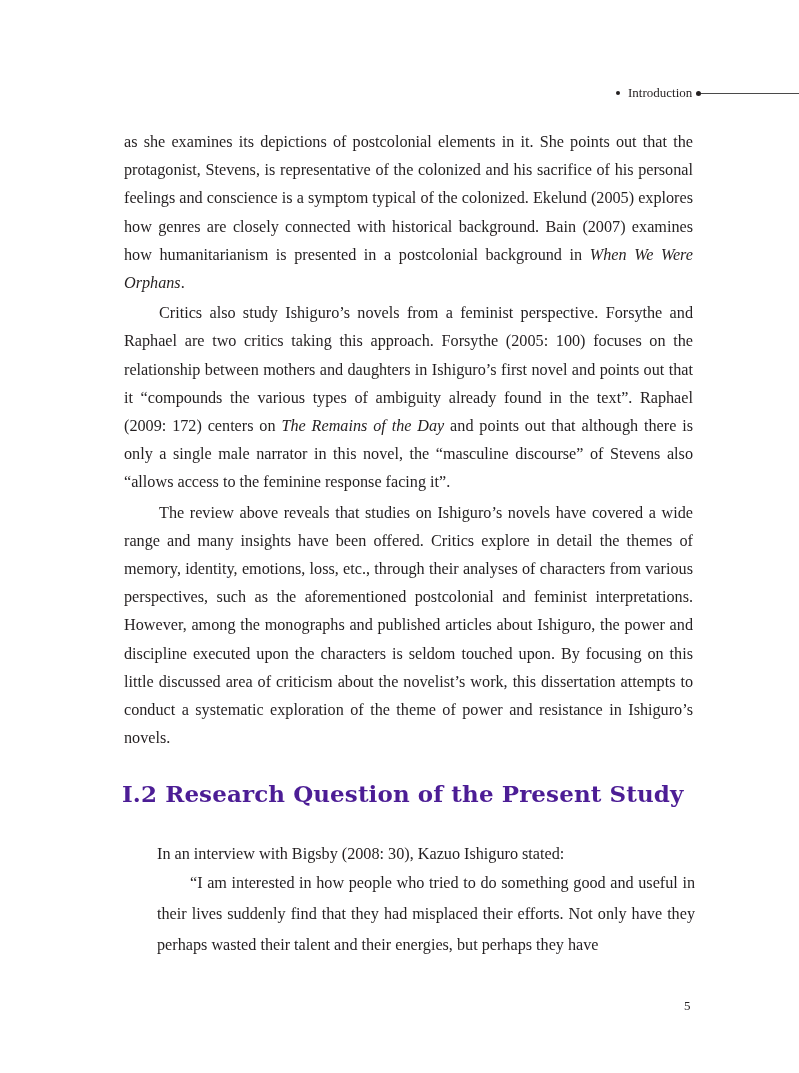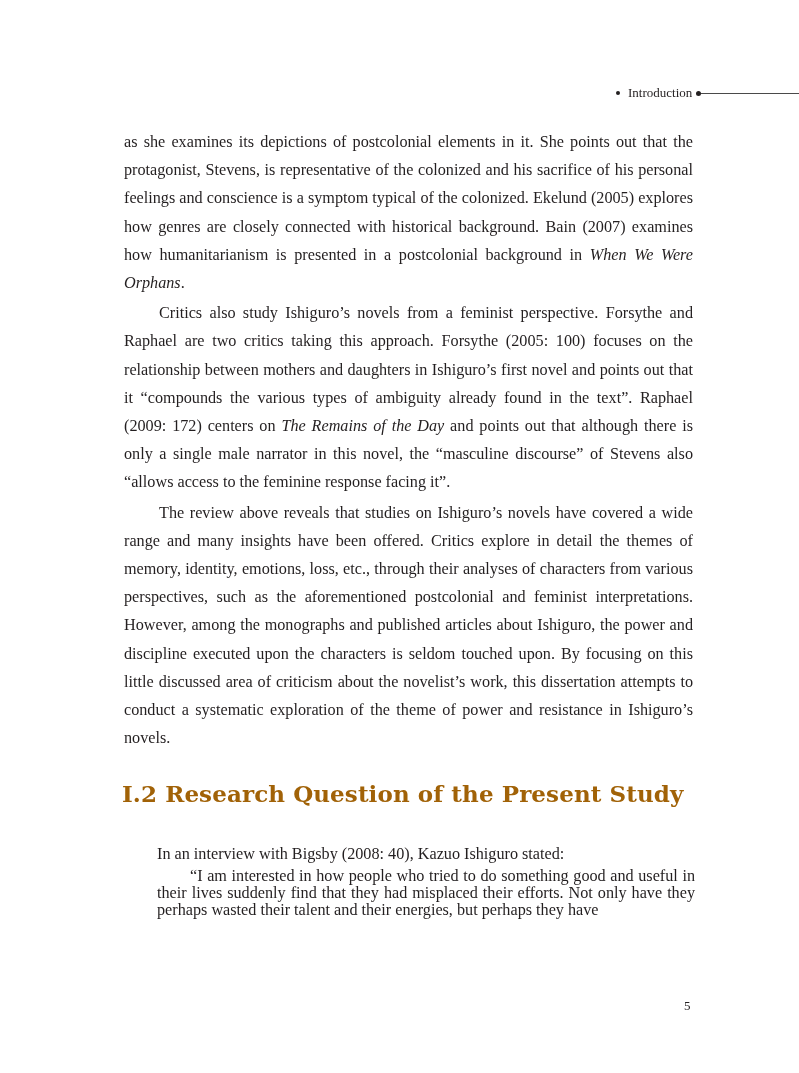--- a/index.html
+++ b/index.html
@@ -64,38 +64,38 @@
     }
     #block1 { top: 126px; }
     .heading {
       position: absolute;
       left: 122px;
       top: 780px;
       font-family: "DejaVu Serif", "Liberation Serif", serif;
       font-weight: bold;
       font-size: 23px;
       letter-spacing: 0.1px;
-      color: #a16207;
+      color: #4c1d95;
       white-space: nowrap;
     }
     .intro-line {
       position: absolute;
       left: 157px;
       top: 840px;
       font-size: 16.2px;
       line-height: 28.2px;
       white-space: nowrap;
     }
     .quote {
       position: absolute;
       left: 157px;
       top: 868px;
       width: 538px;
       font-size: 16.2px;
-      line-height: 17px;
+      line-height: 31px;
       text-align: justify;
     }
     .quote p {
       margin: 0;
       text-indent: 33px;
     }
     .page-number {
       position: absolute;
       top: 998px;
       left: 684px;
@@ -115,19 +115,19 @@
 </div>
 
 <div class="body-text" id="block1">
   <p><span>as she examines its depictions of postcolonial elements in it. She points out that the protagonist, Stevens, is representative of the colonized and his sacrifice of his personal feelings and conscience is a symptom typical of the colonized. Ekelund (2005) explores how genres are closely connected with historical background. Bain (2007) examines how humanitarianism is presented in a postcolonial background in </span><em>When We Were Orphans</em><span>.</span></p>
   <p class="indent"><span>Critics also study Ishiguro’s novels from a feminist perspective. Forsythe and Raphael are two critics taking this approach. Forsythe (2005: 100) focuses on the relationship between mothers and daughters in Ishiguro’s first novel and points out that it “compounds the various types of ambiguity already found in the text”. Raphael (2009: 172) centers on </span><em>The Remains of the Day</em><span> and points out that although there is only a single male narrator in this novel, the “masculine discourse” of Stevens also “allows access to the feminine response facing it”.</span></p>
   <p class="indent">The review above reveals that studies on Ishiguro’s novels have covered a wide range and many insights have been offered. Critics explore in detail the themes of memory, identity, emotions, loss, etc., through their analyses of characters from various perspectives, such as the aforementioned postcolonial and feminist interpretations. However, among the monographs and published articles about Ishiguro, the power and discipline executed upon the characters is seldom touched upon. By focusing on this little discussed area of criticism about the novelist’s work, this dissertation attempts to conduct a systematic exploration of the theme of power and resistance in Ishiguro’s novels.</p>
 </div>
 
 <div class="heading">I.2 Research Question of the Present Study</div>
 
-<div class="intro-line">In an interview with Bigsby (2008: 40), Kazuo Ishiguro stated:</div>
+<div class="intro-line">In an interview with Bigsby (2008: 30), Kazuo Ishiguro stated:</div>
 
 <div class="quote">
   <p>“I am interested in how people who tried to do something good and useful in their lives suddenly find that they had misplaced their efforts. Not only have they perhaps wasted their talent and their energies, but perhaps they have</p>
 </div>
 
 <div class="page-number">5</div>
 
 </body></html>

